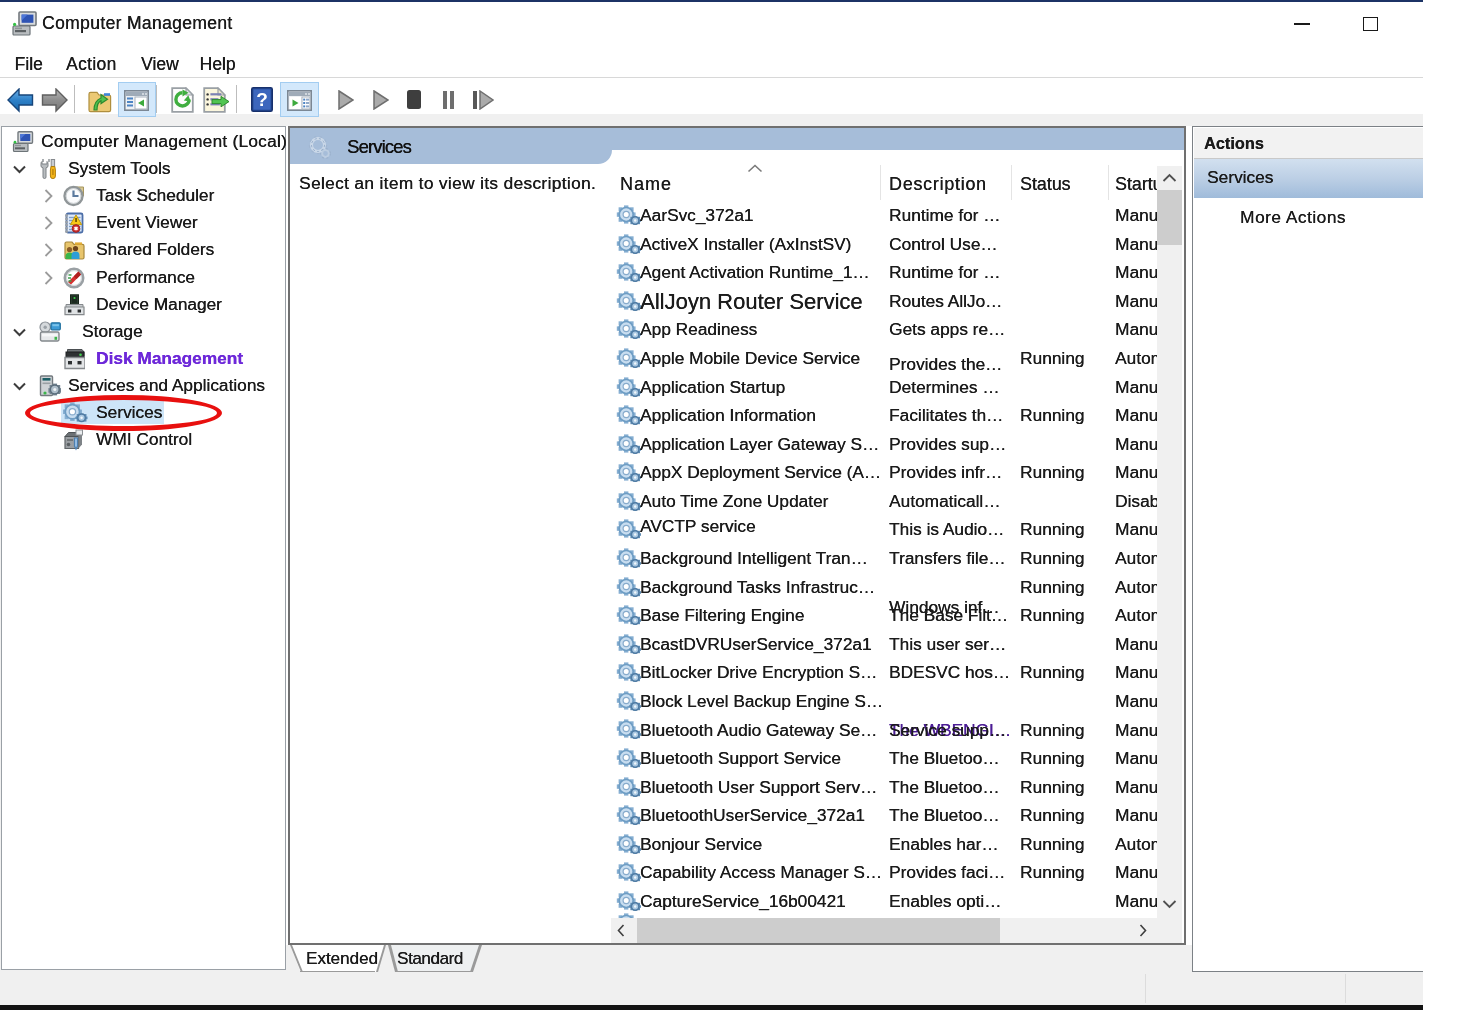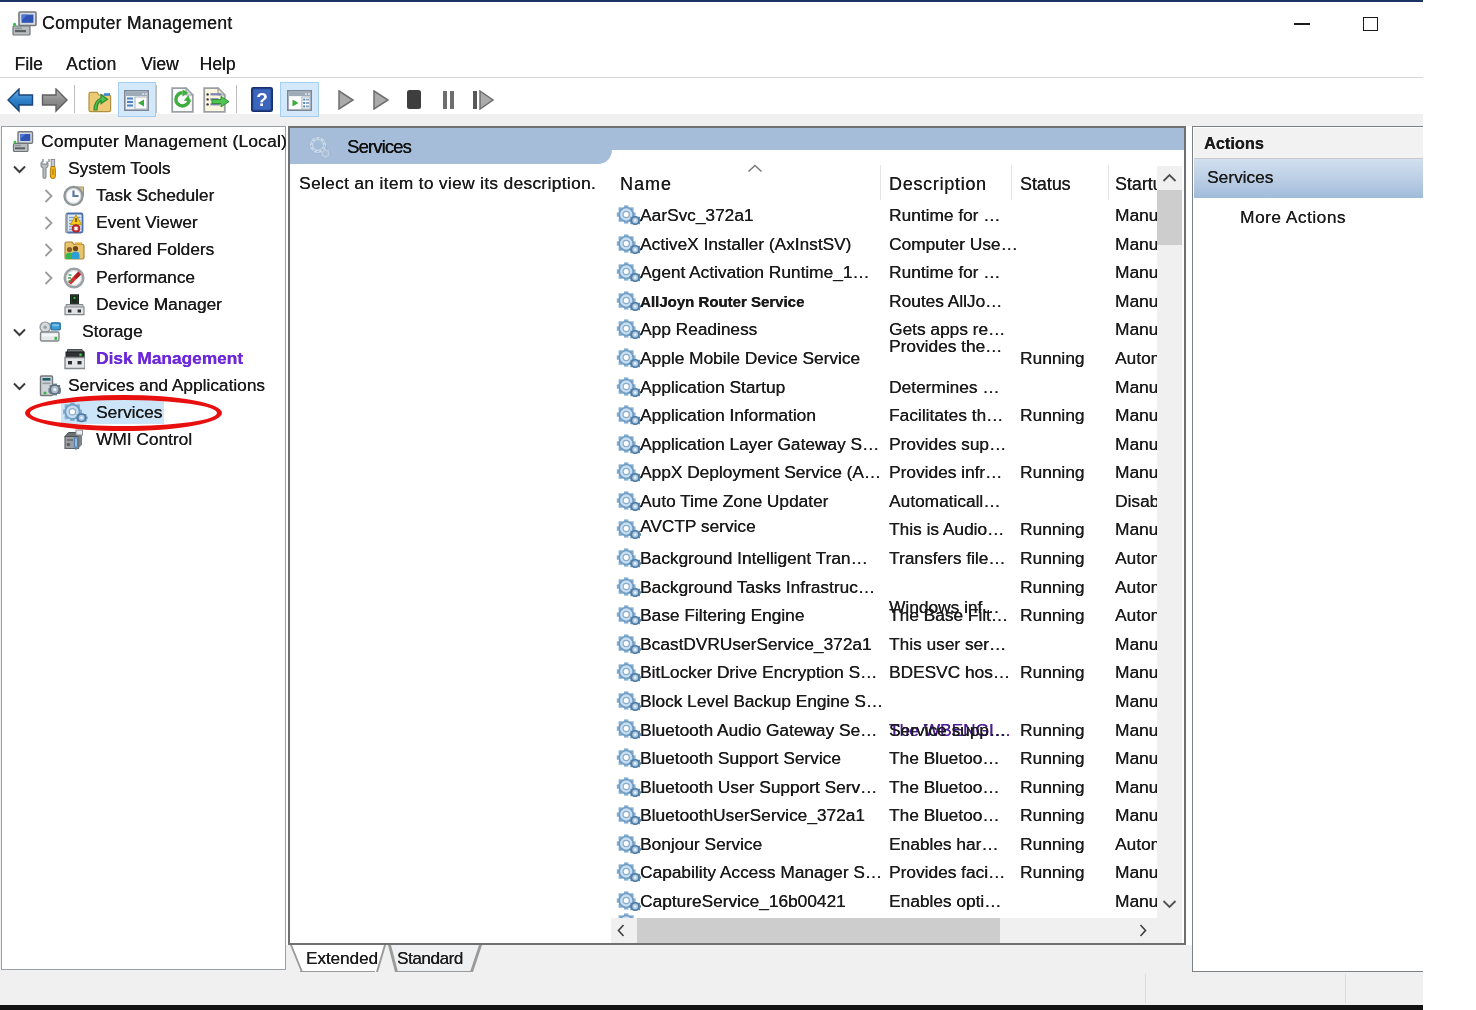--- a/index.html
+++ b/index.html
@@ -185,45 +185,45 @@
 <svg class="abs" style="left:4px;top:3.0px" width="25" height="21" viewBox="0 0 25 21">
         <use href="#gearsvc"></use>
       </svg>
 <div class="t" style="left:28px;top:1.0px;font-size:17.3px;line-height:25.950000000000003px;color:#1b1b1b;font-weight:normal;letter-spacing:0;">AarSvc_372a1</div>
       <div class="t" style="left:277px;top:1.0px;font-size:17.3px;line-height:25.950000000000003px;color:#1b1b1b;font-weight:normal;letter-spacing:0;">Runtime for …</div>
       <div class="t" style="left:503px;top:1.0px;font-size:17.3px;line-height:25.950000000000003px;color:#1b1b1b;font-weight:normal;letter-spacing:0;">Manual</div>
       <svg class="abs" style="left:4px;top:31.6px" width="25" height="21" viewBox="0 0 25 21">
         <use href="#gearsvc"></use>
       </svg>
 <div class="t" style="left:28px;top:29.6px;font-size:17.3px;line-height:25.950000000000003px;color:#1b1b1b;font-weight:normal;letter-spacing:0;">ActiveX Installer (AxInstSV)</div>
-      <div class="t" style="left:277px;top:29.6px;font-size:17.3px;line-height:25.950000000000003px;color:#1b1b1b;font-weight:normal;letter-spacing:0;">Computer Use…</div>
+      <div class="t" style="left:277px;top:29.6px;font-size:17.3px;line-height:25.950000000000003px;color:#1b1b1b;font-weight:normal;letter-spacing:0;">Control Use…</div>
       <div class="t" style="left:503px;top:29.6px;font-size:17.3px;line-height:25.950000000000003px;color:#1b1b1b;font-weight:normal;letter-spacing:0;">Manual</div>
       <svg class="abs" style="left:4px;top:60.2px" width="25" height="21" viewBox="0 0 25 21">
         <use href="#gearsvc"></use>
       </svg>
 <div class="t" style="left:28px;top:58.2px;font-size:17.3px;line-height:25.950000000000003px;color:#1b1b1b;font-weight:normal;letter-spacing:0;text-align:right;">Agent Activation Runtime_1…</div>
       <div class="t" style="left:277px;top:58.2px;font-size:17.3px;line-height:25.950000000000003px;color:#1b1b1b;font-weight:normal;letter-spacing:0;">Runtime for …</div>
       <div class="t" style="left:503px;top:58.2px;font-size:17.3px;line-height:25.950000000000003px;color:#1b1b1b;font-weight:normal;letter-spacing:0;">Manual</div>
       <svg class="abs" style="left:4px;top:88.7px" width="25" height="21" viewBox="0 0 25 21">
         <use href="#gearsvc"></use>
       </svg>
-<div class="t" style="left:28px;top:86.8px;font-size:15px;line-height:25.950000000000003px;color:#1b1b1b;font-weight:bold;letter-spacing:0;">AllJoyn Router Service</div>
+<div class="t" style="left:28px;top:86.8px;font-size:22px;line-height:25.950000000000003px;color:#1b1b1b;font-weight:normal;letter-spacing:0;">AllJoyn Router Service</div>
       <div class="t" style="left:277px;top:86.8px;font-size:17.3px;line-height:25.950000000000003px;color:#1b1b1b;font-weight:normal;letter-spacing:0;">Routes AllJo…</div>
       <div class="t" style="left:503px;top:86.8px;font-size:17.3px;line-height:25.950000000000003px;color:#1b1b1b;font-weight:normal;letter-spacing:0;">Manual</div>
       <svg class="abs" style="left:4px;top:117.3px" width="25" height="21" viewBox="0 0 25 21">
         <use href="#gearsvc"></use>
       </svg>
 <div class="t" style="left:28px;top:115.3px;font-size:17.3px;line-height:25.950000000000003px;color:#1b1b1b;font-weight:normal;letter-spacing:0;">App Readiness</div>
       <div class="t" style="left:277px;top:115.3px;font-size:17.3px;line-height:25.950000000000003px;color:#1b1b1b;font-weight:normal;letter-spacing:0;">Gets apps re…</div>
       <div class="t" style="left:503px;top:115.3px;font-size:17.3px;line-height:25.950000000000003px;color:#1b1b1b;font-weight:normal;letter-spacing:0;">Manual</div>
       <svg class="abs" style="left:4px;top:145.9px" width="25" height="21" viewBox="0 0 25 21">
         <use href="#gearsvc"></use>
       </svg>
 <div class="t" style="left:28px;top:143.9px;font-size:17.3px;line-height:25.950000000000003px;color:#1b1b1b;font-weight:normal;letter-spacing:0;">Apple Mobile Device Service</div>
-      <div class="t" style="left:277px;top:132px;font-size:17.3px;line-height:25.950000000000003px;color:#1b1b1b;font-weight:normal;letter-spacing:0;">Provides the…</div>
+      <div class="t" style="left:277px;top:150px;font-size:17.3px;line-height:25.950000000000003px;color:#1b1b1b;font-weight:normal;letter-spacing:0;">Provides the…</div>
       <div class="t" style="left:408px;top:143.9px;font-size:17.3px;line-height:25.950000000000003px;color:#1b1b1b;font-weight:normal;letter-spacing:0;">Running</div>
       <div class="t" style="left:503px;top:143.9px;font-size:17.3px;line-height:25.950000000000003px;color:#1b1b1b;font-weight:normal;letter-spacing:0;">Automatic</div>
       <svg class="abs" style="left:4px;top:174.5px" width="25" height="21" viewBox="0 0 25 21">
         <use href="#gearsvc"></use>
       </svg>
 <div class="t" style="left:28px;top:172.5px;font-size:17.3px;line-height:25.950000000000003px;color:#1b1b1b;font-weight:normal;letter-spacing:0;">Application Startup</div>
       <div class="t" style="left:277px;top:172.5px;font-size:17.3px;line-height:25.950000000000003px;color:#1b1b1b;font-weight:normal;letter-spacing:0;">Determines …</div>
       <div class="t" style="left:503px;top:172.5px;font-size:17.3px;line-height:25.950000000000003px;color:#1b1b1b;font-weight:normal;letter-spacing:0;">Manual</div>
       <svg class="abs" style="left:4px;top:203.1px" width="25" height="21" viewBox="0 0 25 21">
         <use href="#gearsvc"></use>

